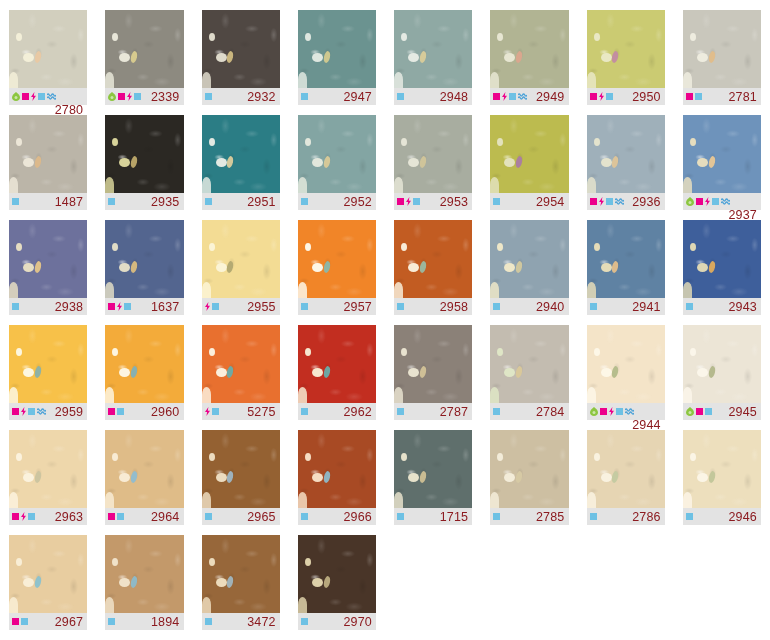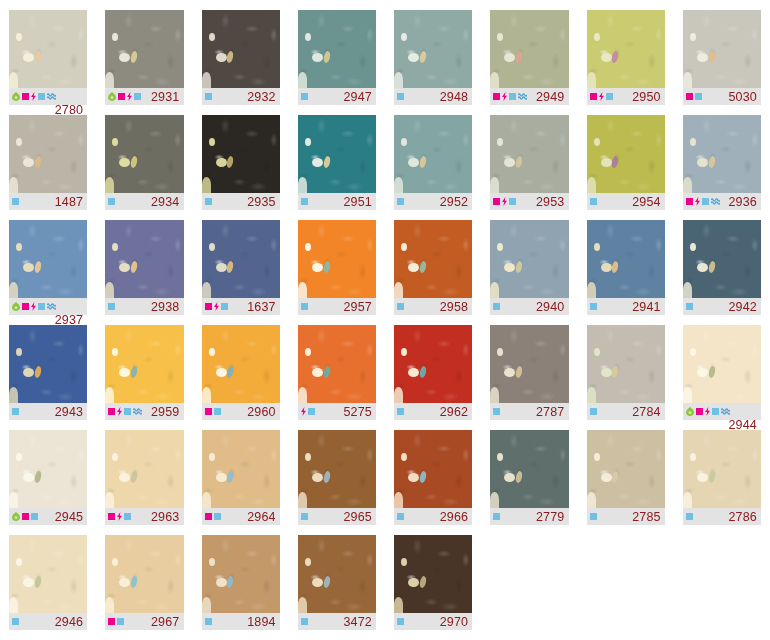--- a/index.html
+++ b/index.html
@@ -104,21 +104,21 @@
           <span class="ic ic-leaf"><svg width="8" height="9" viewBox="0 0 8 9">
               <path d="M4 0 C6.6 2 8 3.8 8 5.6 C8 7.6 6.2 9 4 9 C1.8 9 0 7.6 0 5.6 C0 3.8 1.4 2 4 0 Z" fill="#8cc63f"></path>
               <circle cx="4" cy="5.6" r="1.5" fill="#ffffff" opacity=".55"></circle>
             </svg></span>
           <span class="ic ic-square" style="background: rgb(236, 0, 140);"></span>
           <span class="ic ic-bolt"><svg width="5" height="9" viewBox="0 0 5 9">
               <path d="M3.4 0 L0 5 H2.1 L1.4 9 L5 3.8 H2.8 Z" fill="#ec008c"></path>
             </svg></span>
           <span class="ic ic-square" style="background: rgb(110, 193, 228);"></span>
         </div>
-        <span class="code">2931</span>
+        <span class="code">2339</span>
       </div>
     </div>
     <div class="cell">
       <div class="swatch" style="background: rgb(80, 72, 67);">
         <div class="tex a"></div>
         <div class="blob b1" style="background: rgb(222, 218, 203);"></div>
         <div class="blob b2" style="background: rgb(222, 218, 203);"></div>
         <div class="blob b3" style="background: rgb(201, 181, 126);"></div>
         <div class="corner" style="background: rgb(222, 218, 203);"></div>
       </div>
@@ -207,54 +207,39 @@
         <div class="blob b1" style="background: rgb(238, 236, 223);"></div>
         <div class="blob b2" style="background: rgb(238, 236, 223);"></div>
         <div class="blob b3" style="background: rgb(224, 189, 140);"></div>
         <div class="corner" style="background: rgb(238, 236, 223);"></div>
       </div>
       <div class="bar">
         <div class="icons">
           <span class="ic ic-square" style="background: rgb(236, 0, 140);"></span>
           <span class="ic ic-square" style="background: rgb(110, 193, 228);"></span>
         </div>
-        <span class="code">5030</span>
+        <span class="code">2781</span>
       </div>
     </div>
     <div class="cell">
       <div class="swatch" style="background: rgb(187, 181, 168);">
         <div class="tex a"></div>
         <div class="blob b1" style="background: rgb(236, 230, 215);"></div>
         <div class="blob b2" style="background: rgb(236, 230, 215);"></div>
         <div class="blob b3" style="background: rgb(220, 185, 139);"></div>
         <div class="corner" style="background: rgb(236, 230, 215);"></div>
       </div>
       <div class="bar">
         <div class="icons">
           <span class="ic ic-square" style="background: rgb(110, 193, 228);"></span>
         </div>
         <span class="code">1487</span>
       </div>
     </div>
     <div class="cell">
-      <div class="swatch" style="background: rgb(109, 109, 98);">
-        <div class="tex a"></div>
-        <div class="blob b1" style="background: rgb(222, 220, 158);"></div>
-        <div class="blob b2" style="background: rgb(222, 220, 158);"></div>
-        <div class="blob b3" style="background: rgb(207, 194, 126);"></div>
-        <div class="corner" style="background: rgb(222, 220, 158);"></div>
-      </div>
-      <div class="bar">
-        <div class="icons">
-          <span class="ic ic-square" style="background: rgb(110, 193, 228);"></span>
-        </div>
-        <span class="code">2934</span>
-      </div>
-    </div>
-    <div class="cell">
       <div class="swatch" style="background: rgb(43, 40, 35);">
         <div class="tex a"></div>
         <div class="blob b1" style="background: rgb(216, 211, 154);"></div>
         <div class="blob b2" style="background: rgb(216, 211, 154);"></div>
         <div class="blob b3" style="background: rgb(183, 163, 103);"></div>
         <div class="corner" style="background: rgb(216, 211, 154);"></div>
       </div>
       <div class="bar">
         <div class="icons">
           <span class="ic ic-square" style="background: rgb(110, 193, 228);"></span>
@@ -404,20 +389,38 @@
           <span class="ic ic-square" style="background: rgb(236, 0, 140);"></span>
           <span class="ic ic-bolt"><svg width="5" height="9" viewBox="0 0 5 9">
               <path d="M3.4 0 L0 5 H2.1 L1.4 9 L5 3.8 H2.8 Z" fill="#ec008c"></path>
             </svg></span>
           <span class="ic ic-square" style="background: rgb(110, 193, 228);"></span>
         </div>
         <span class="code">1637</span>
       </div>
     </div>
     <div class="cell">
+      <div class="swatch" style="background: rgb(243, 220, 148);">
+        <div class="tex a"></div>
+        <div class="blob b1" style="background: rgb(251, 244, 214);"></div>
+        <div class="blob b2" style="background: rgb(251, 244, 214);"></div>
+        <div class="blob b3" style="background: rgb(180, 170, 114);"></div>
+        <div class="corner" style="background: rgb(251, 244, 214);"></div>
+      </div>
+      <div class="bar">
+        <div class="icons">
+          <span class="ic ic-bolt"><svg width="5" height="9" viewBox="0 0 5 9">
+              <path d="M3.4 0 L0 5 H2.1 L1.4 9 L5 3.8 H2.8 Z" fill="#ec008c"></path>
+            </svg></span>
+          <span class="ic ic-square" style="background: rgb(110, 193, 228);"></span>
+        </div>
+        <span class="code">2955</span>
+      </div>
+    </div>
+    <div class="cell">
       <div class="swatch" style="background: rgb(241, 133, 40);">
         <div class="tex a"></div>
         <div class="blob b1" style="background: rgb(253, 246, 230);"></div>
         <div class="blob b2" style="background: rgb(253, 246, 230);"></div>
         <div class="blob b3" style="background: rgb(143, 181, 164);"></div>
         <div class="corner" style="background: rgb(253, 246, 230);"></div>
       </div>
       <div class="bar">
         <div class="icons">
           <span class="ic ic-square" style="background: rgb(110, 193, 228);"></span>
@@ -464,35 +467,20 @@
         <div class="corner" style="background: rgb(229, 220, 184);"></div>
       </div>
       <div class="bar">
         <div class="icons">
           <span class="ic ic-square" style="background: rgb(110, 193, 228);"></span>
         </div>
         <span class="code">2941</span>
       </div>
     </div>
     <div class="cell">
-      <div class="swatch" style="background: rgb(74, 100, 116);">
-        <div class="tex a"></div>
-        <div class="blob b1" style="background: rgb(234, 230, 212);"></div>
-        <div class="blob b2" style="background: rgb(234, 230, 212);"></div>
-        <div class="blob b3" style="background: rgb(203, 184, 141);"></div>
-        <div class="corner" style="background: rgb(234, 230, 212);"></div>
-      </div>
-      <div class="bar">
-        <div class="icons">
-          <span class="ic ic-square" style="background: rgb(110, 193, 228);"></span>
-        </div>
-        <span class="code">2942</span>
-      </div>
-    </div>
-    <div class="cell">
       <div class="swatch" style="background: rgb(62, 95, 155);">
         <div class="tex a"></div>
         <div class="blob b1" style="background: rgb(222, 215, 180);"></div>
         <div class="blob b2" style="background: rgb(222, 215, 180);"></div>
         <div class="blob b3" style="background: rgb(217, 168, 95);"></div>
         <div class="corner" style="background: rgb(222, 215, 180);"></div>
       </div>
       <div class="bar">
         <div class="icons">
           <span class="ic ic-square" style="background: rgb(110, 193, 228);"></span>
@@ -719,21 +707,21 @@
         <div class="tex a"></div>
         <div class="blob b1" style="background: rgb(230, 226, 203);"></div>
         <div class="blob b2" style="background: rgb(230, 226, 203);"></div>
         <div class="blob b3" style="background: rgb(201, 188, 146);"></div>
         <div class="corner" style="background: rgb(230, 226, 203);"></div>
       </div>
       <div class="bar">
         <div class="icons">
           <span class="ic ic-square" style="background: rgb(110, 193, 228);"></span>
         </div>
-        <span class="code">2779</span>
+        <span class="code">1715</span>
       </div>
     </div>
     <div class="cell">
       <div class="swatch" style="background: rgb(205, 191, 162);">
         <div class="tex a"></div>
         <div class="blob b1" style="background: rgb(243, 236, 217);"></div>
         <div class="blob b2" style="background: rgb(243, 236, 217);"></div>
         <div class="blob b3" style="background: rgb(214, 201, 164);"></div>
         <div class="corner" style="background: rgb(243, 236, 217);"></div>
       </div>

